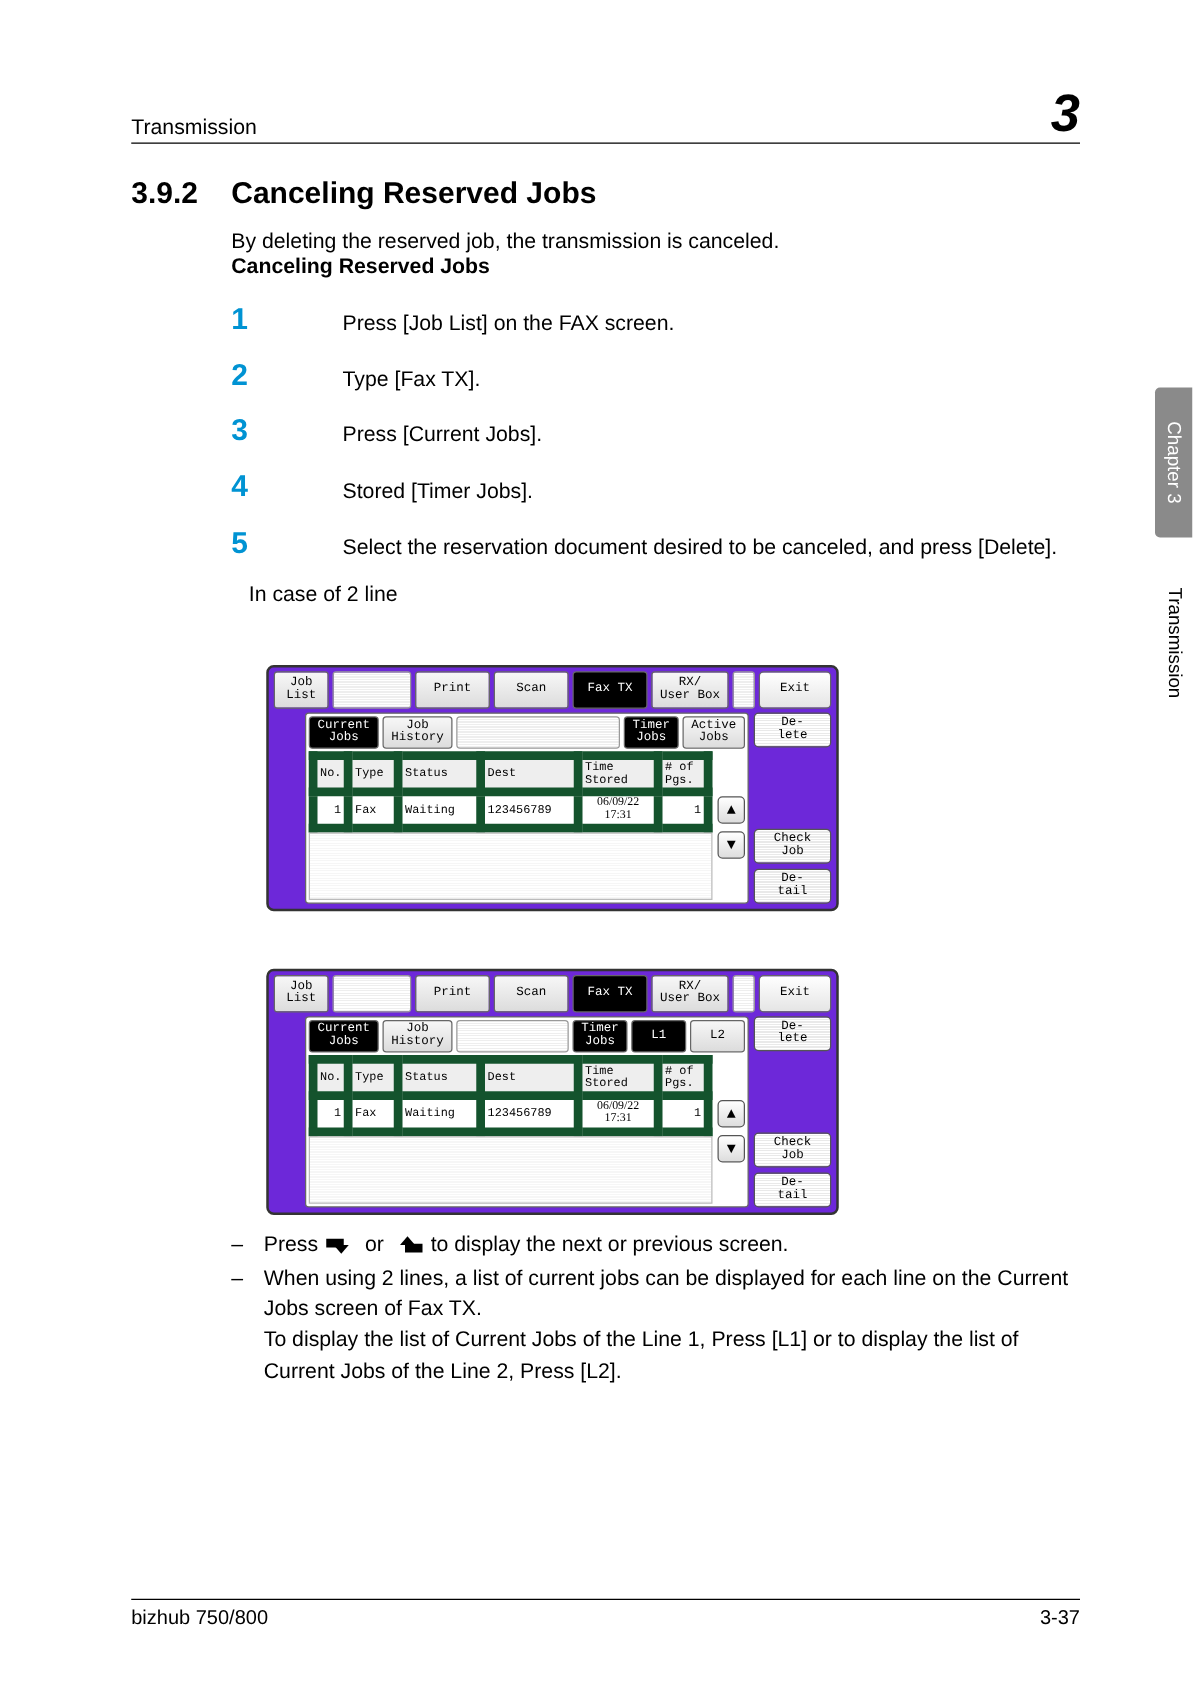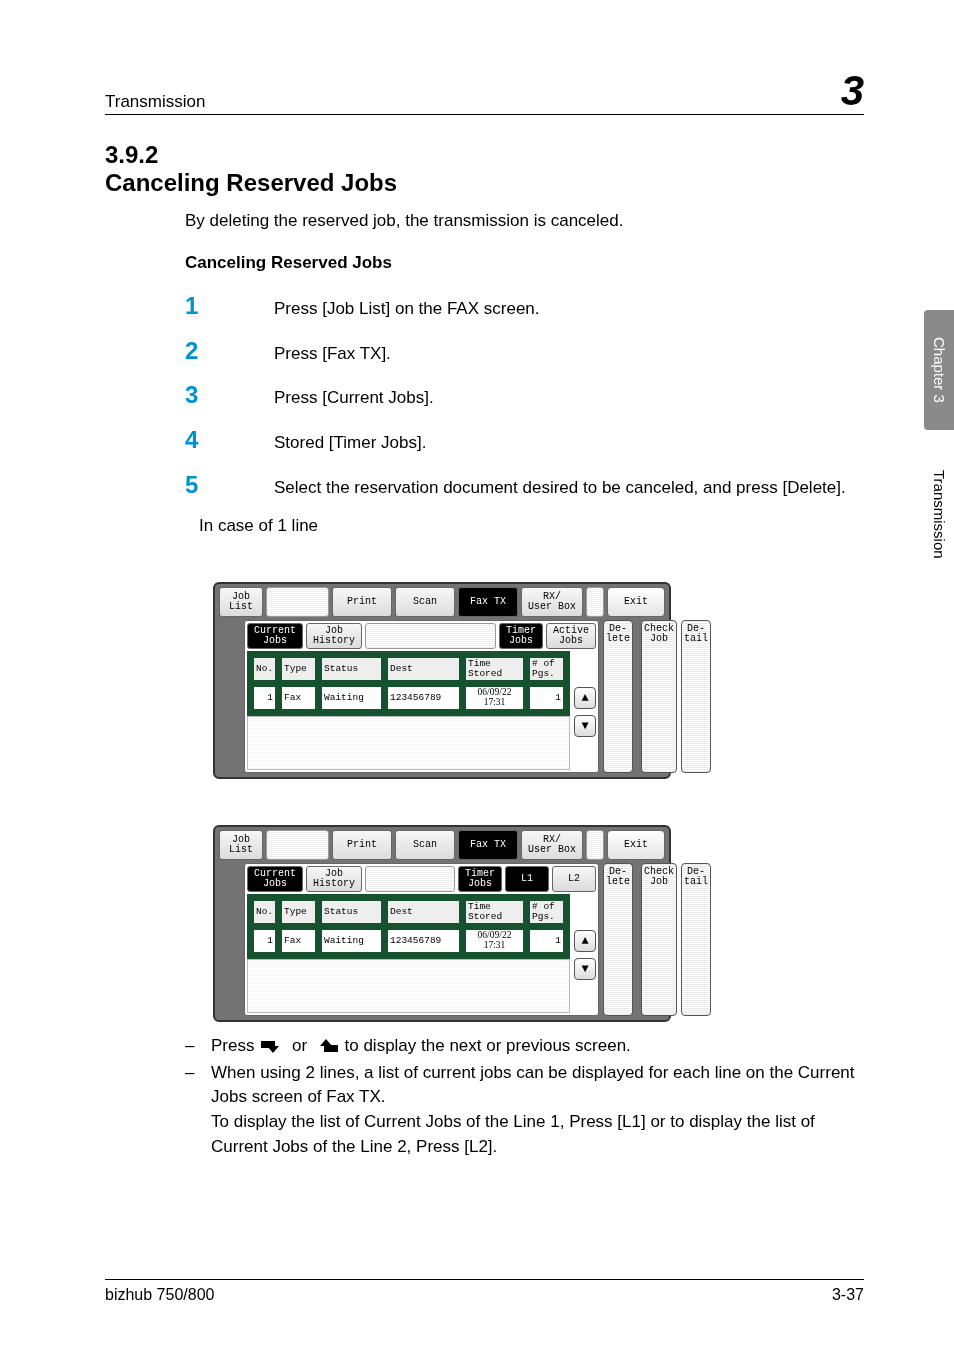--- a/index.html
+++ b/index.html
@@ -30,37 +30,35 @@
   .header-right {
     font-size: 42px;
     font-style: italic;
     font-weight: bold;
     line-height: 1;
   }
   .sec-title-row {
     display: flex;
     align-items: baseline;
     margin-bottom: 14px;
-    flex-direction: column;
   }
   .sec-num {
     font-size: 24px;
     font-weight: bold;
     width: 80px;
   }
   .sec-title {
     font-size: 24px;
     font-weight: bold;
   }
   .indent-block {
     margin-left: 80px;
   }
   .lead {
     font-size: 17px;
-    margin-bottom: 22px;
   }
   .sub-head {
     font-size: 17px;
     font-weight: bold;
     margin-bottom: 20px;
   }
   .step-row {
     display: flex;
     align-items: flex-start;
     margin-bottom: 16px;
@@ -83,21 +81,21 @@
     font-size: 17px;
     margin-left: 14px;
     margin-top: 6px;
     margin-bottom: 4px;
   }
   .screenshot {
     width: 458px;
     margin-left: 28px;
     border: 2px solid #333;
     border-radius: 6px;
-    background: #737373;
+    background: #6d28d9;
     padding: 3px 4px 4px 4px;
     font-family: "Courier New", monospace;
     font-size: 11px;
     color: #000;
     margin-top: 46px;
   }
   .ss-row {
     display: flex;
     align-items: stretch;
     gap: 3px;
@@ -142,21 +140,21 @@
   .ss-left {
     flex:1;
     border:1px solid #666;
     border-radius:3px;
     padding:2px;
     background:#fff;
   }
   .ss-right {
     width:62px;
     display:flex;
-    flex-direction:row;
+    flex-direction:column;
     gap:4px;
     align-items:stretch;
   }
   .ss-inner-tabs {
     display:flex;
     gap:3px;
     margin-bottom:2px;
   }
   table.jobtbl {
     width:100%;
@@ -278,36 +276,36 @@
   <div class="indent-block">
     <div class="lead">By deleting the reserved job, the transmission is canceled.</div>
     <div class="sub-head">Canceling Reserved Jobs</div>
 
     <div class="step-row">
       <div class="step-num">1</div>
       <div class="step-text">Press [Job List] on the FAX screen.</div>
     </div>
     <div class="step-row">
       <div class="step-num">2</div>
-      <div class="step-text">Press [Fax TX].</div>
+      <div class="step-text">Type [Fax TX].</div>
     </div>
     <div class="step-row">
       <div class="step-num">3</div>
       <div class="step-text">Press [Current Jobs].</div>
     </div>
     <div class="step-row">
       <div class="step-num">4</div>
       <div class="step-text">Stored [Timer Jobs].</div>
     </div>
     <div class="step-row">
       <div class="step-num">5</div>
       <div class="step-text">Select the reservation document desired to be canceled, and press [Delete].</div>
     </div>
 
-    <div class="fig-caption">In case of 1 line</div>
+    <div class="fig-caption">In case of 2 line</div>
 
     <div class="screenshot">
       <div class="ss-row">
         <div class="tab small">Job
 List</div>
         <div class="spacer-bg"></div>
         <div class="tab btnw">Print</div>
         <div class="tab btnw">Scan</div>
         <div class="tab btnw sel">Fax TX</div>
         <div class="tab btnw">RX/

